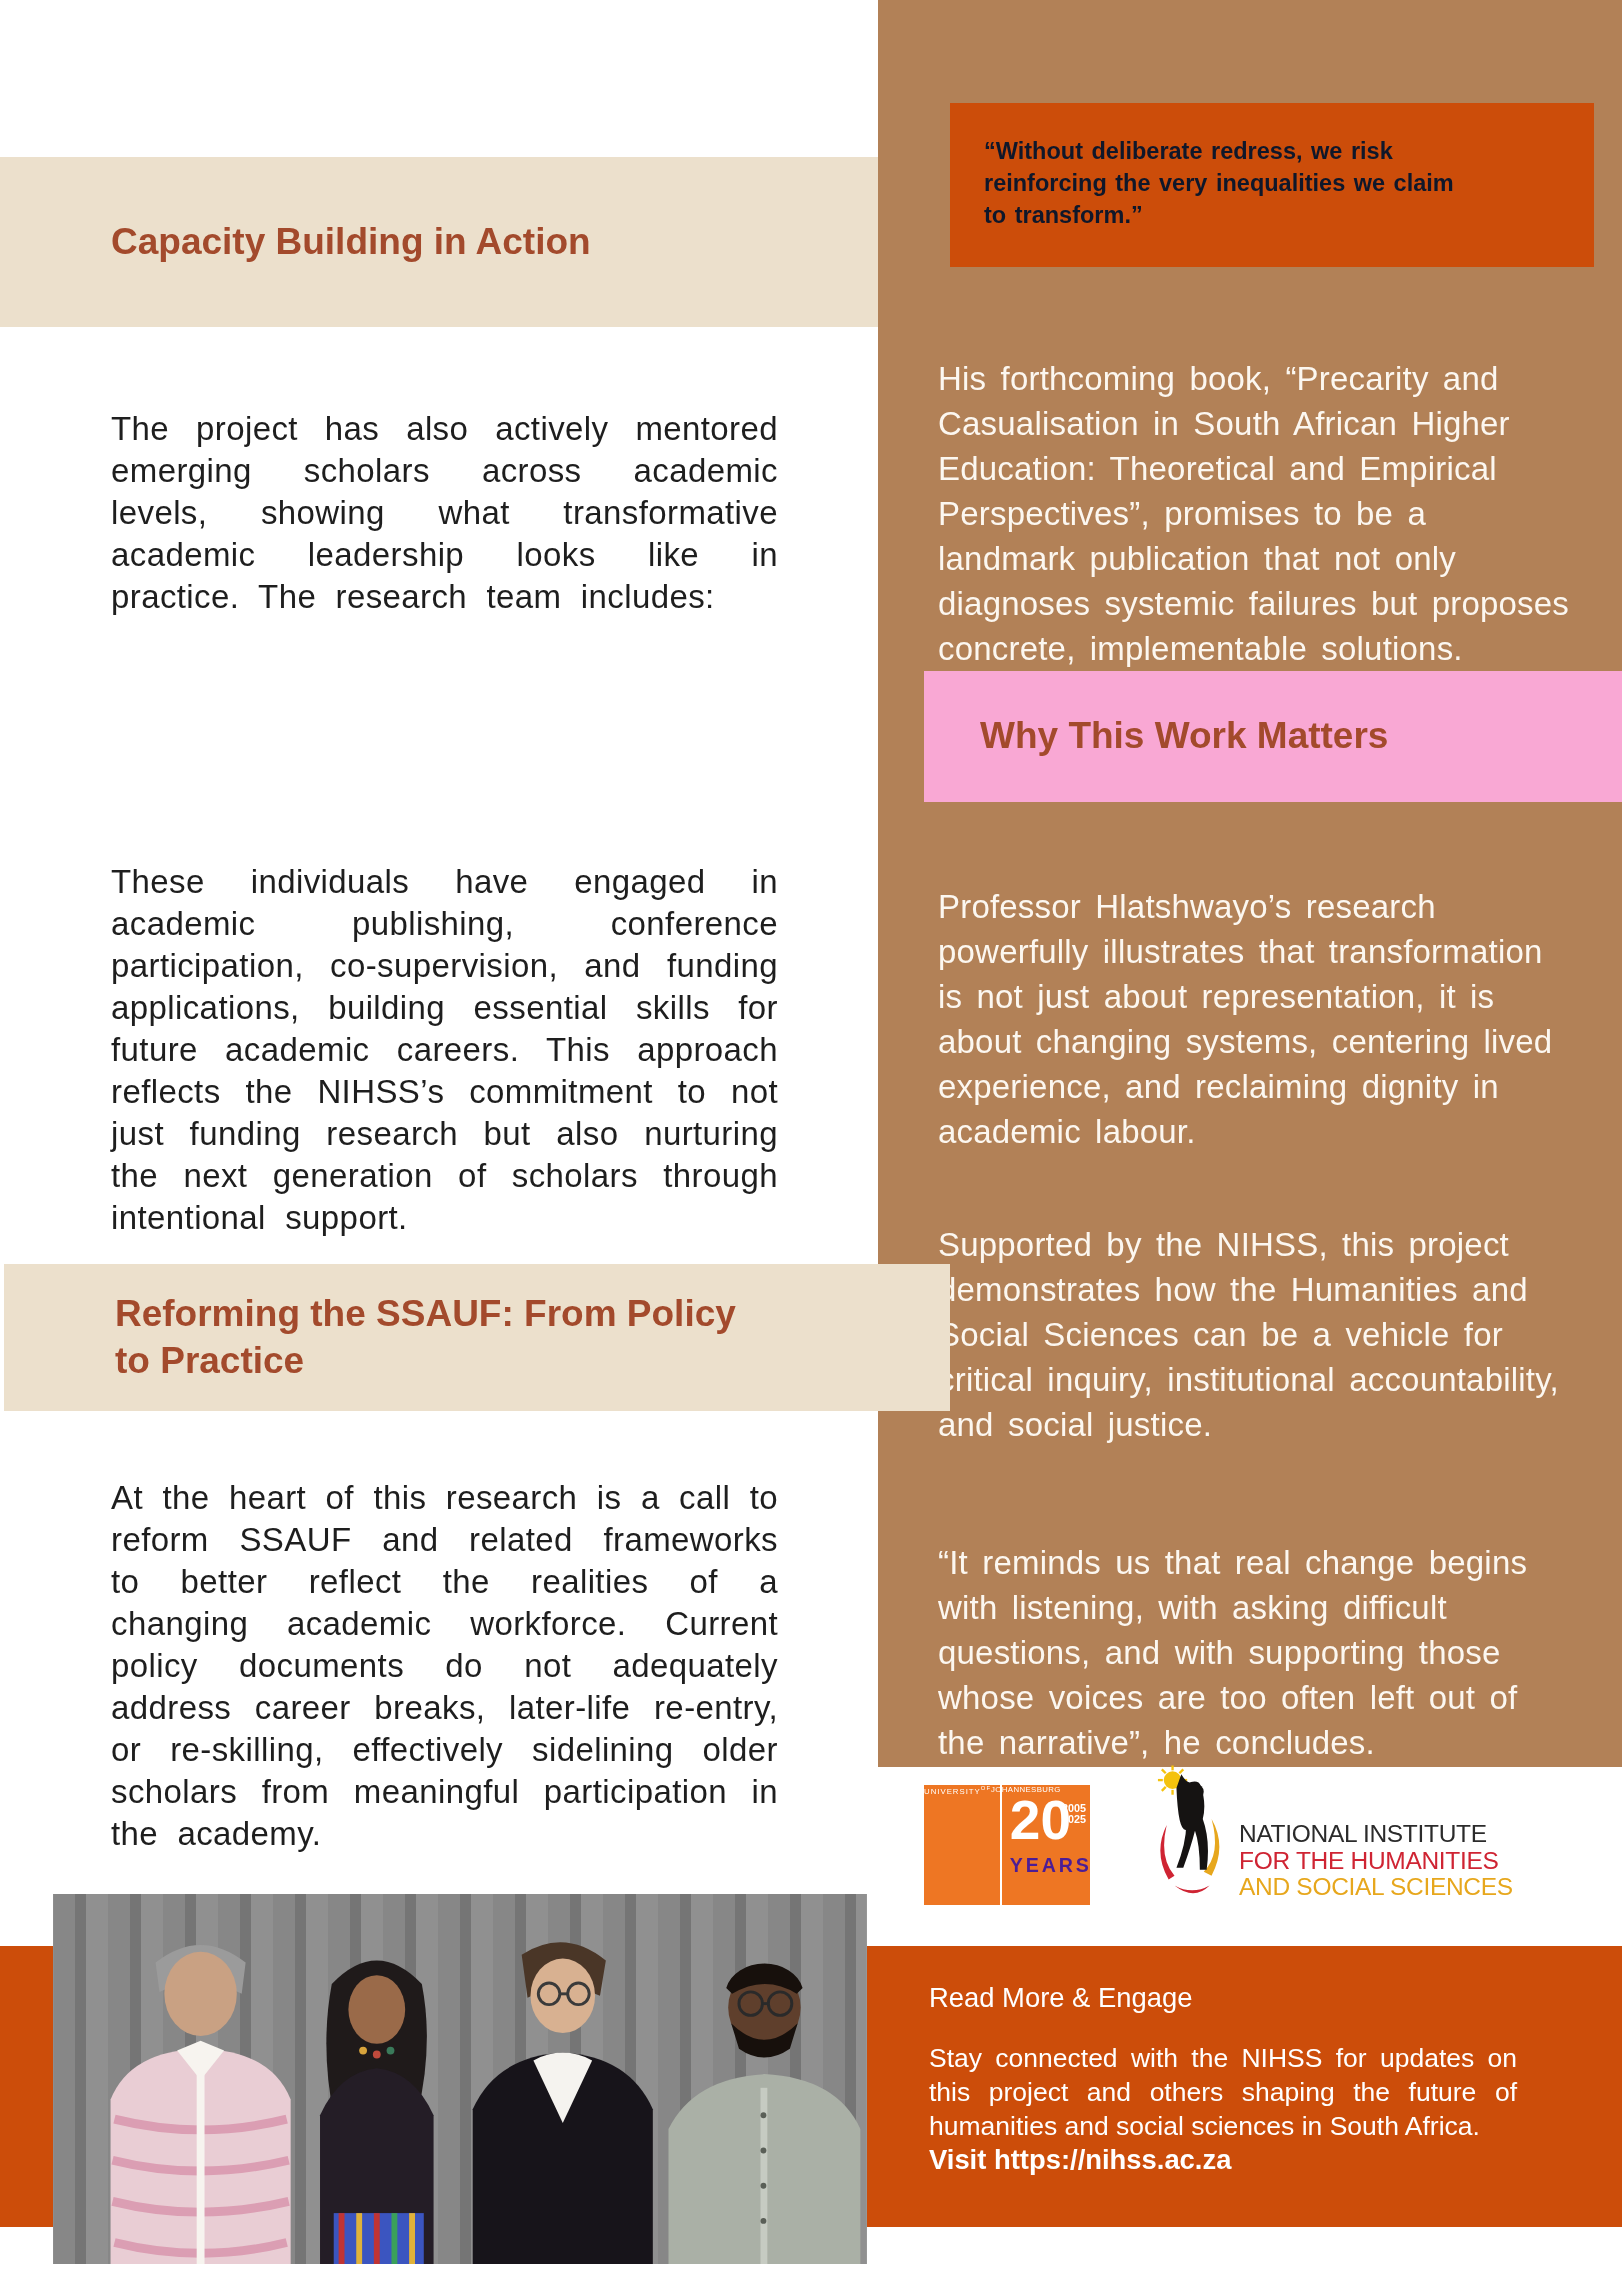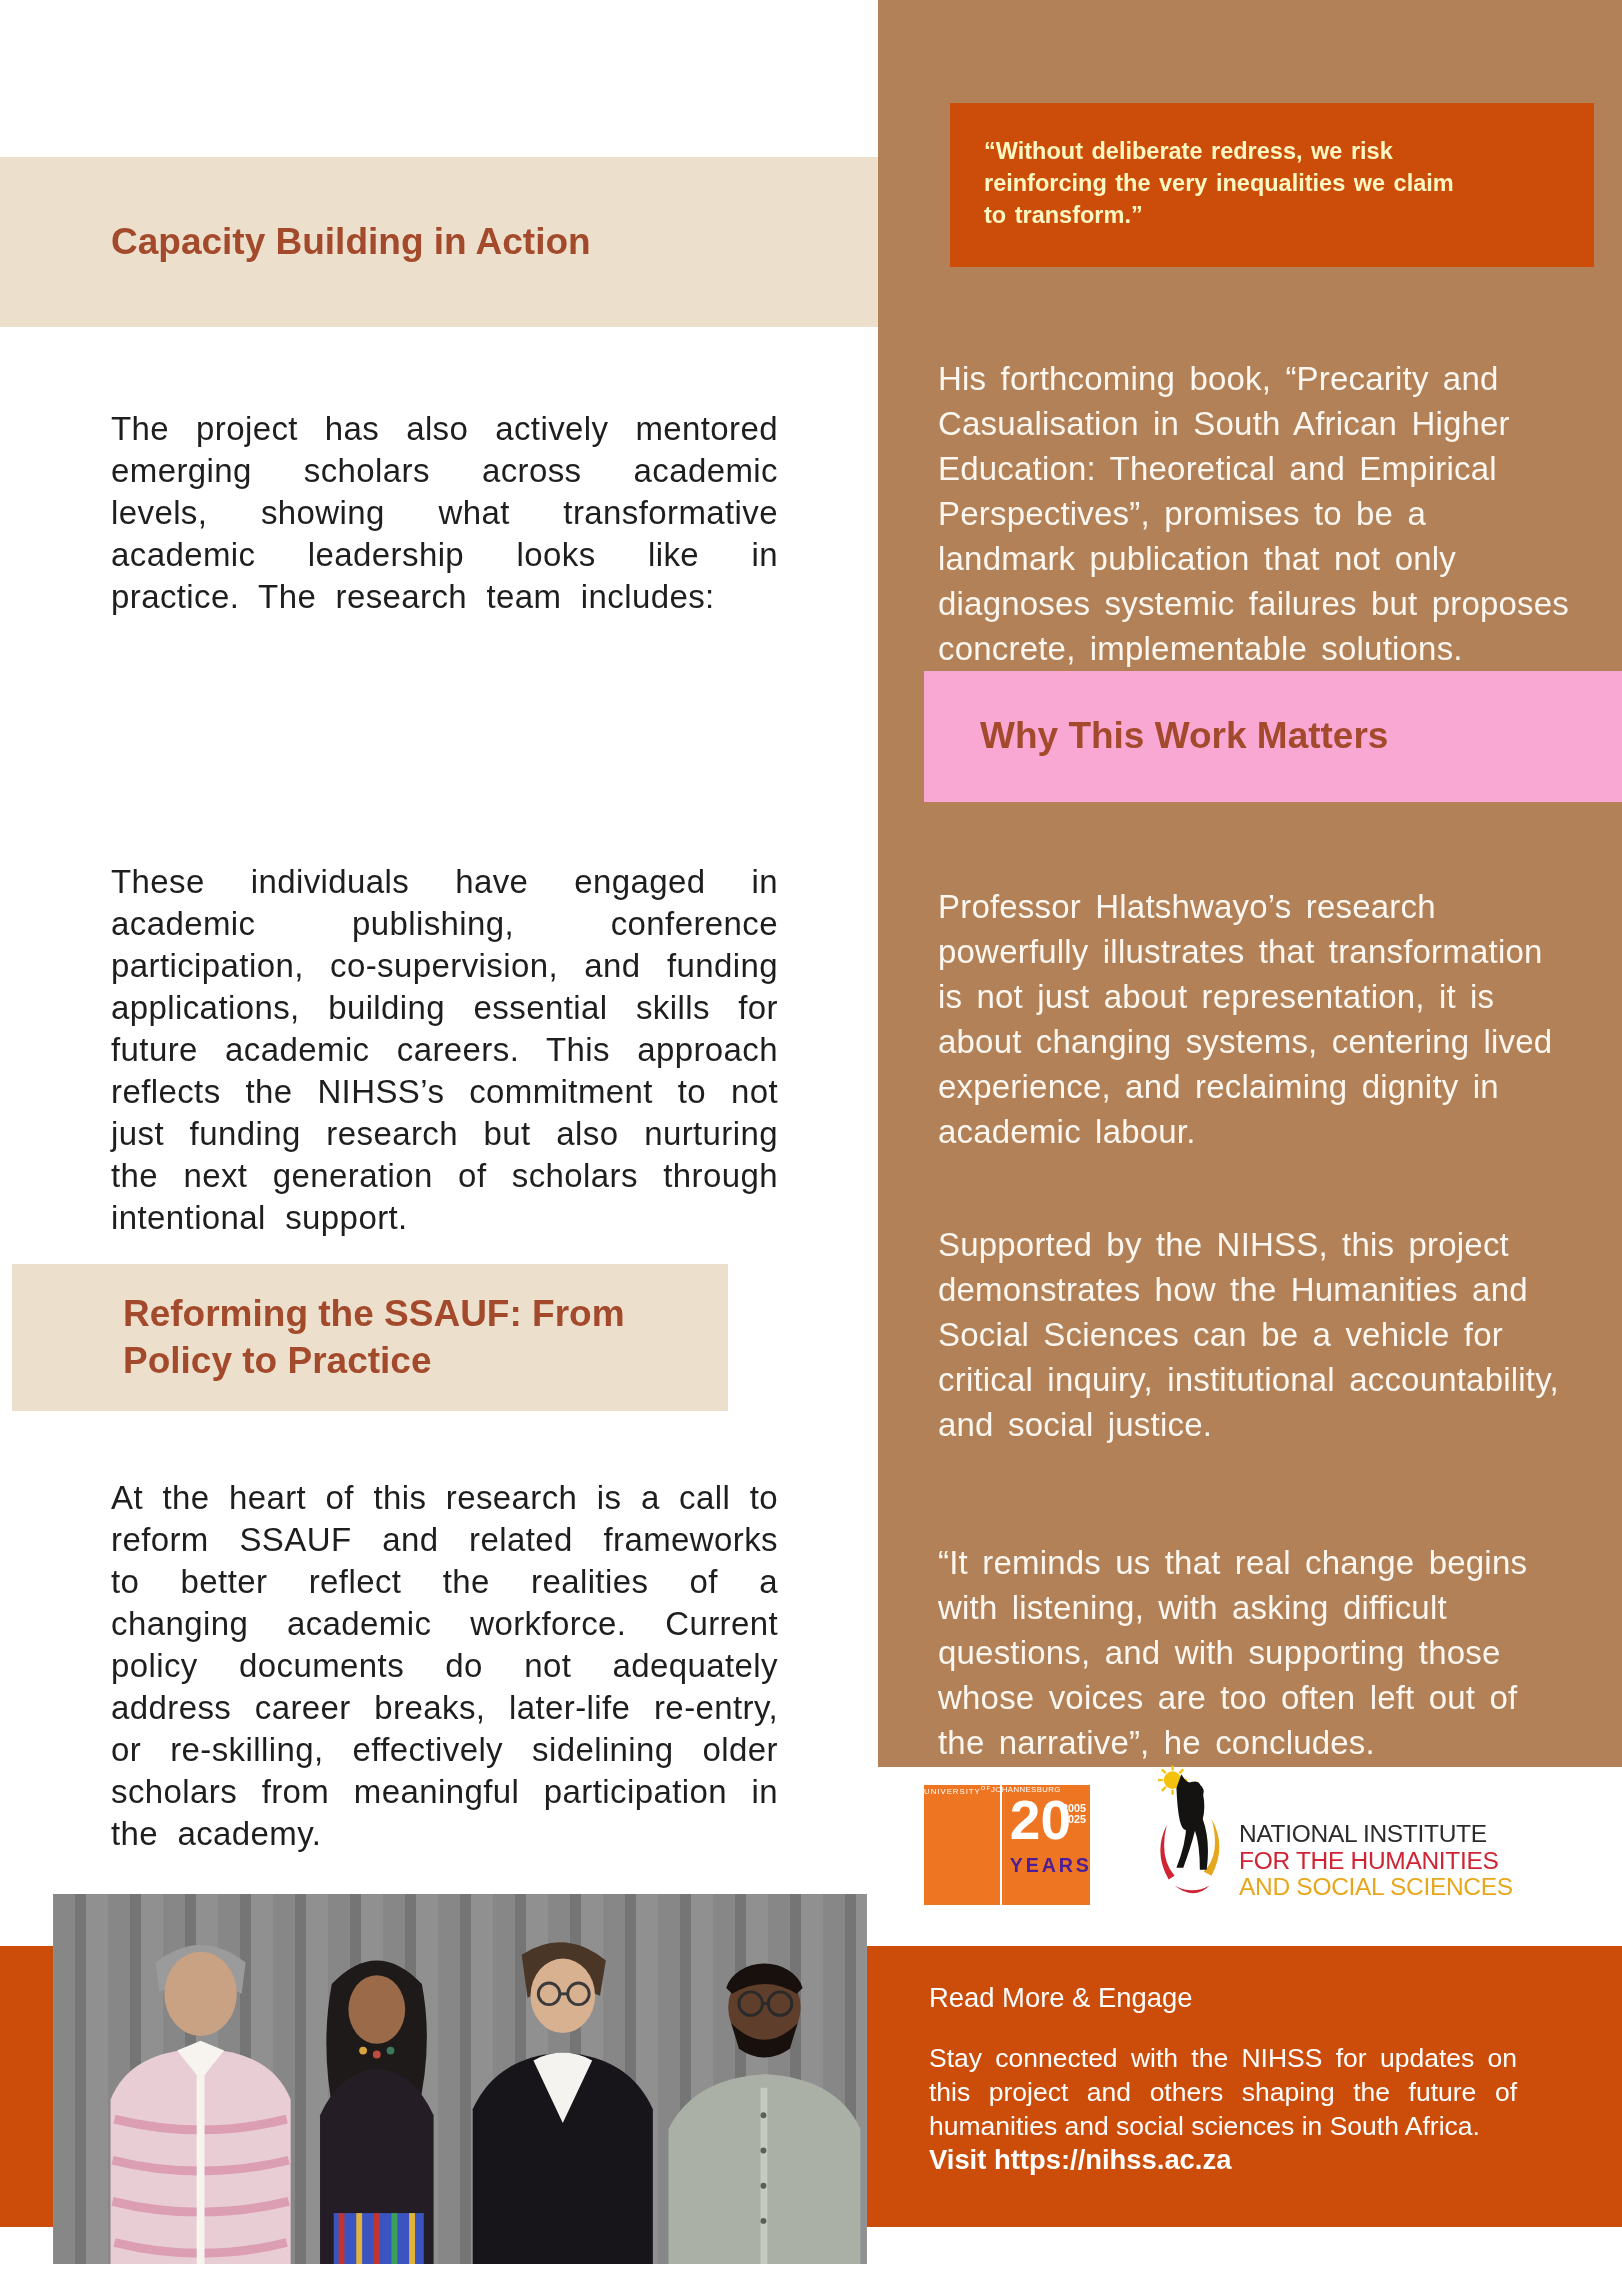--- a/index.html
+++ b/index.html
@@ -1,38 +1,38 @@
 <!DOCTYPE html>
 <html><head>
 <meta charset="utf-8">
 <style>
   html,body{margin:0;padding:0;background:#ffffff;}
   .page{position:relative;width:1622px;height:2294px;background:#ffffff;overflow:hidden;
         font-family:"Liberation Sans", sans-serif;}
   
   .right-col{position:absolute;left:878px;top:0;width:744px;height:1767px;background:#b28157;}
   .quote-box{position:absolute;left:72px;top:103px;width:644px;height:164px;background:#cc4d0a;}
-  .quote-text{position:absolute;left:34px;top:32px;width:500px;color:#fef9c3;
+  .quote-text{position:absolute;left:34px;top:32px;width:500px;color:#0f172a;
               font-size:23.5px;line-height:32px;font-weight:bold;word-spacing:2px;}
   .r-body{position:absolute;color:#fcf7f0;font-size:33px;line-height:45px;
           letter-spacing:0.2px;word-spacing:4.9px;text-align:left;}
   .rp1{left:60px;top:323px;width:632px;}
   .rp2{left:60px;top:851px;width:627px;}
   .rp3{left:60px;top:1189px;width:627px;}
   .rp4{left:60px;top:1507px;width:627px;}
   .band-why{position:absolute;left:46px;top:671px;width:698px;height:131px;background:#f9a8d4;
             display:flex;align-items:center;}
   .band-why h2{margin:0 0 0 56px;}
   
   h1,h2{font-size:37px;font-weight:bold;color:#a34a2c;margin:0;line-height:1.25;}
   
   .band1{position:absolute;left:0;top:157px;width:878px;height:170px;background:#ece0cc;
          display:flex;align-items:center;}
   .band1 h1{margin-left:111px;}
-  .band2{position:absolute;left:12px;top:1264px;width:716px;height:147px;background:#ece0cc;
+  .band2{position:absolute;left:4px;top:1264px;width:946px;height:147px;background:#ece0cc;
          display:flex;align-items:center;}
   .band2 h2{margin-left:111px;width:627px;}
   .l-body{position:absolute;left:111px;width:667px;color:#1e1e1e;font-size:33px;line-height:42px;
           letter-spacing:0.4px;word-spacing:9.8px;text-align:justify;}
   .p1{top:375px;}
   .p2{top:828px;}
   .p3{top:1444px;}
   .bullets{position:absolute;left:111px;top:610px;width:667px;margin:0;padding:0;list-style:none;}
   .bullets li{position:relative;padding-left:51px;width:616px;color:#1e1e1e;font-size:33px;
               line-height:42px;letter-spacing:0.4px;word-spacing:9.8px;text-align:justify;

